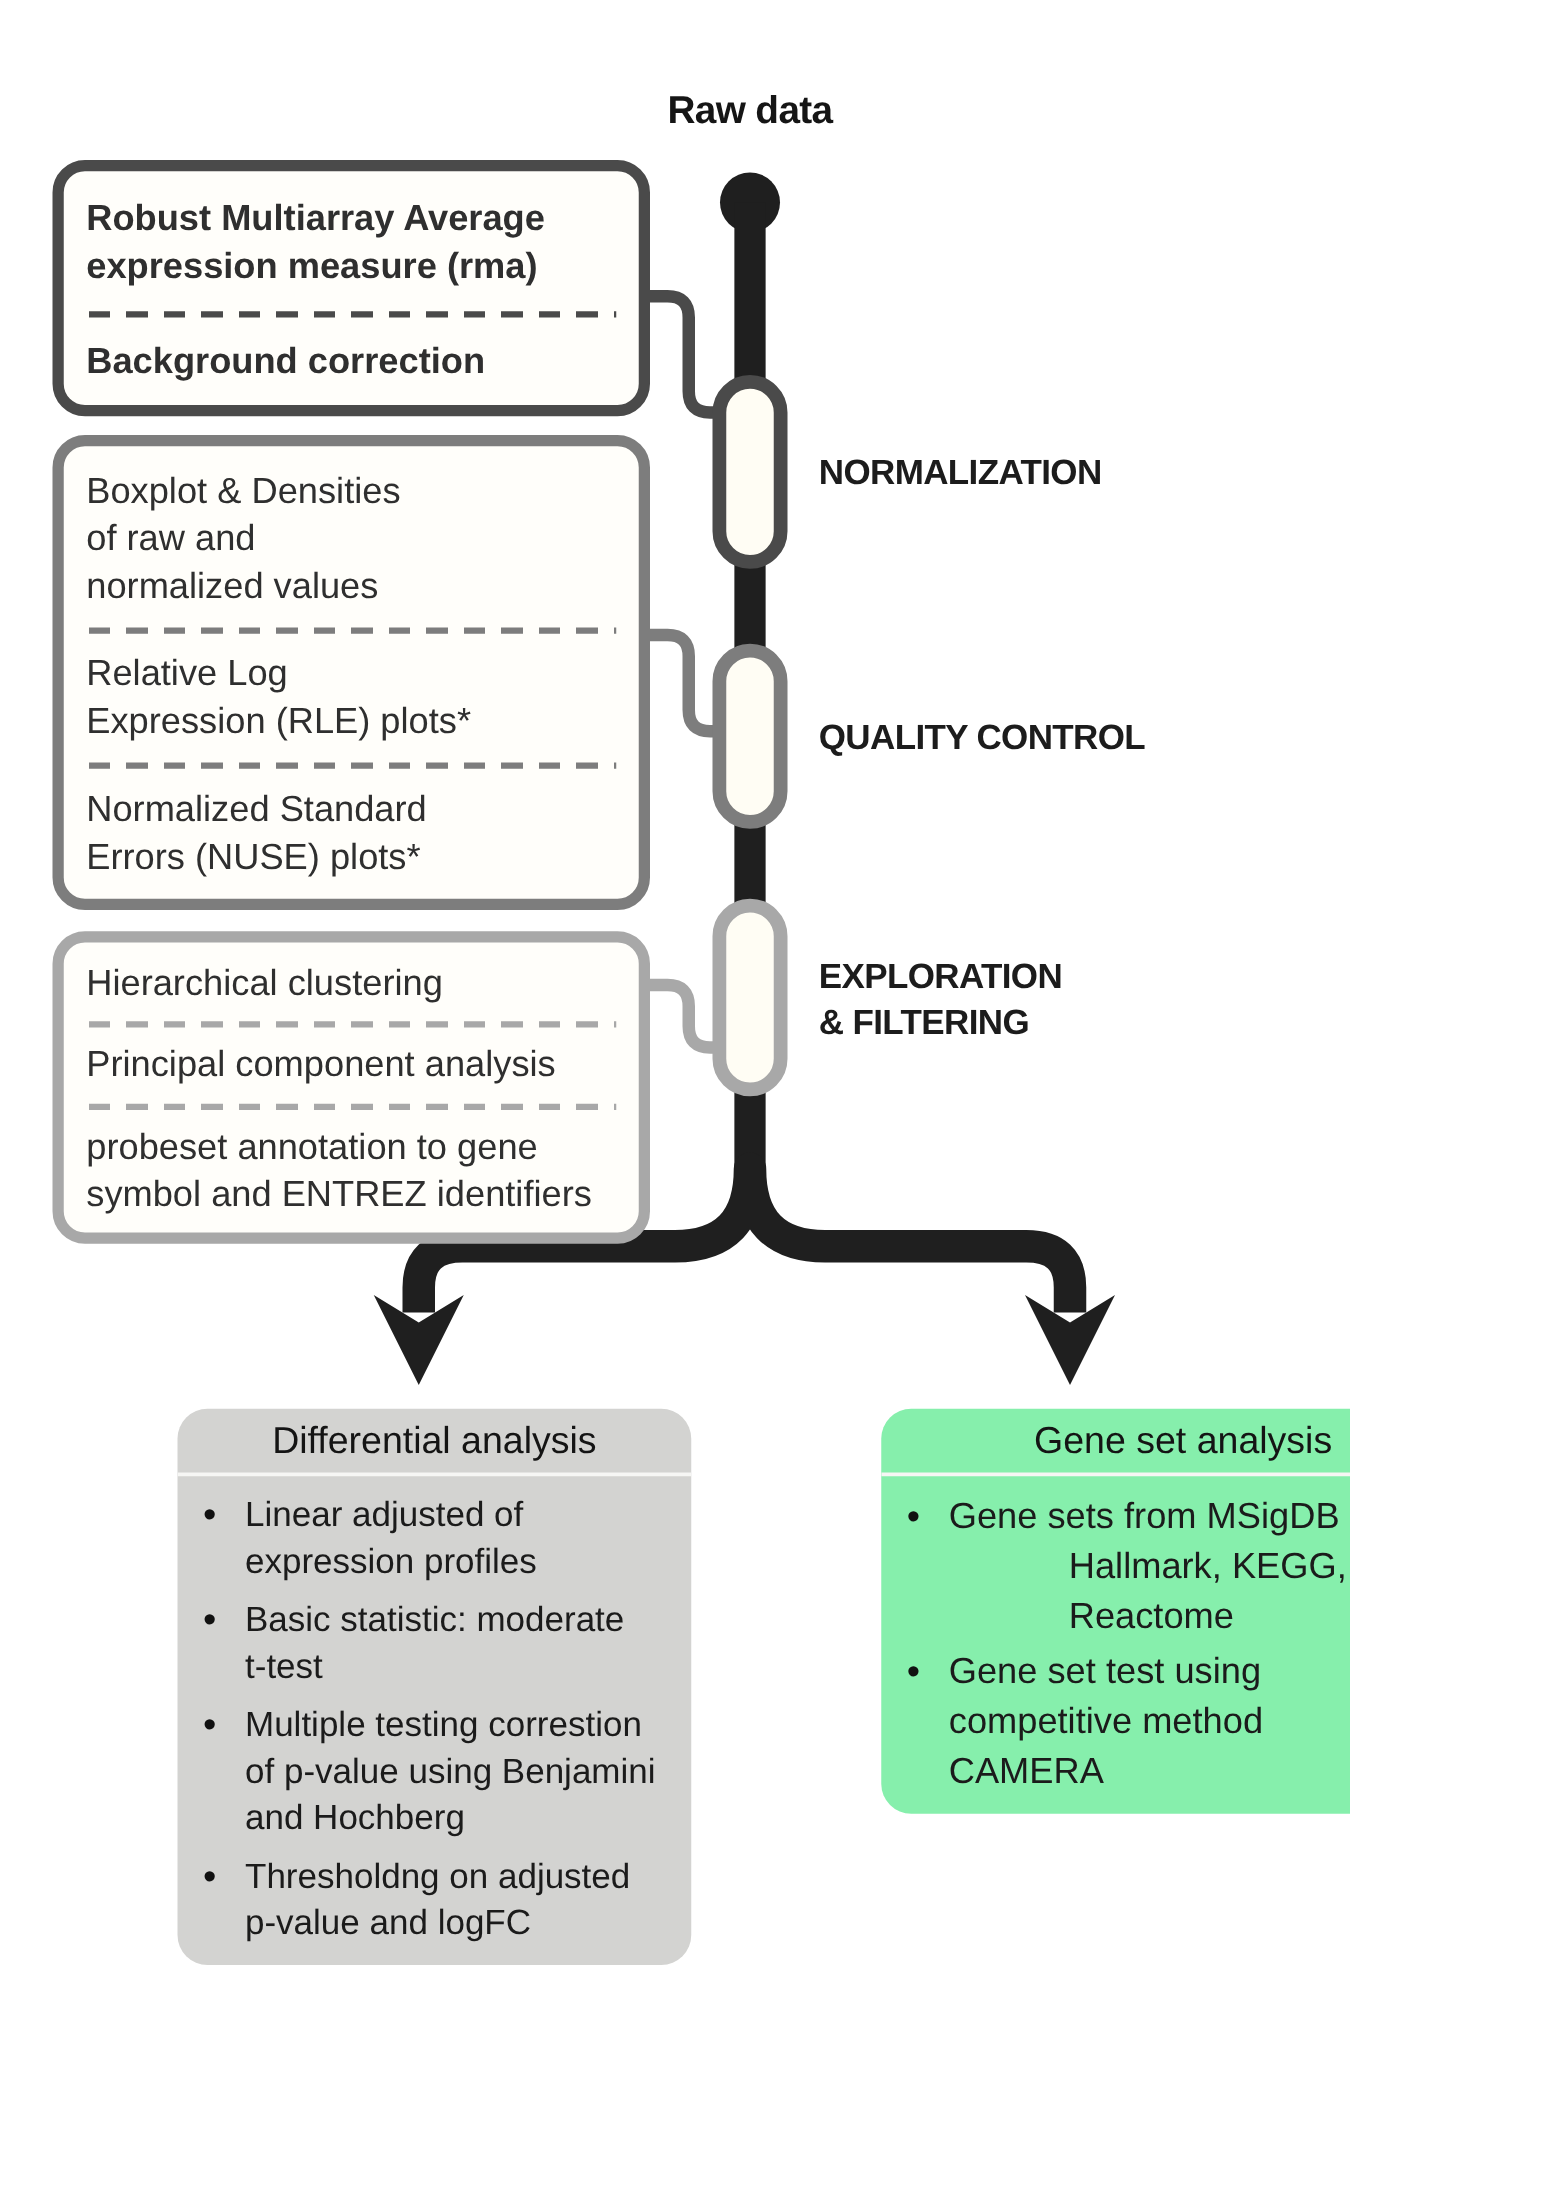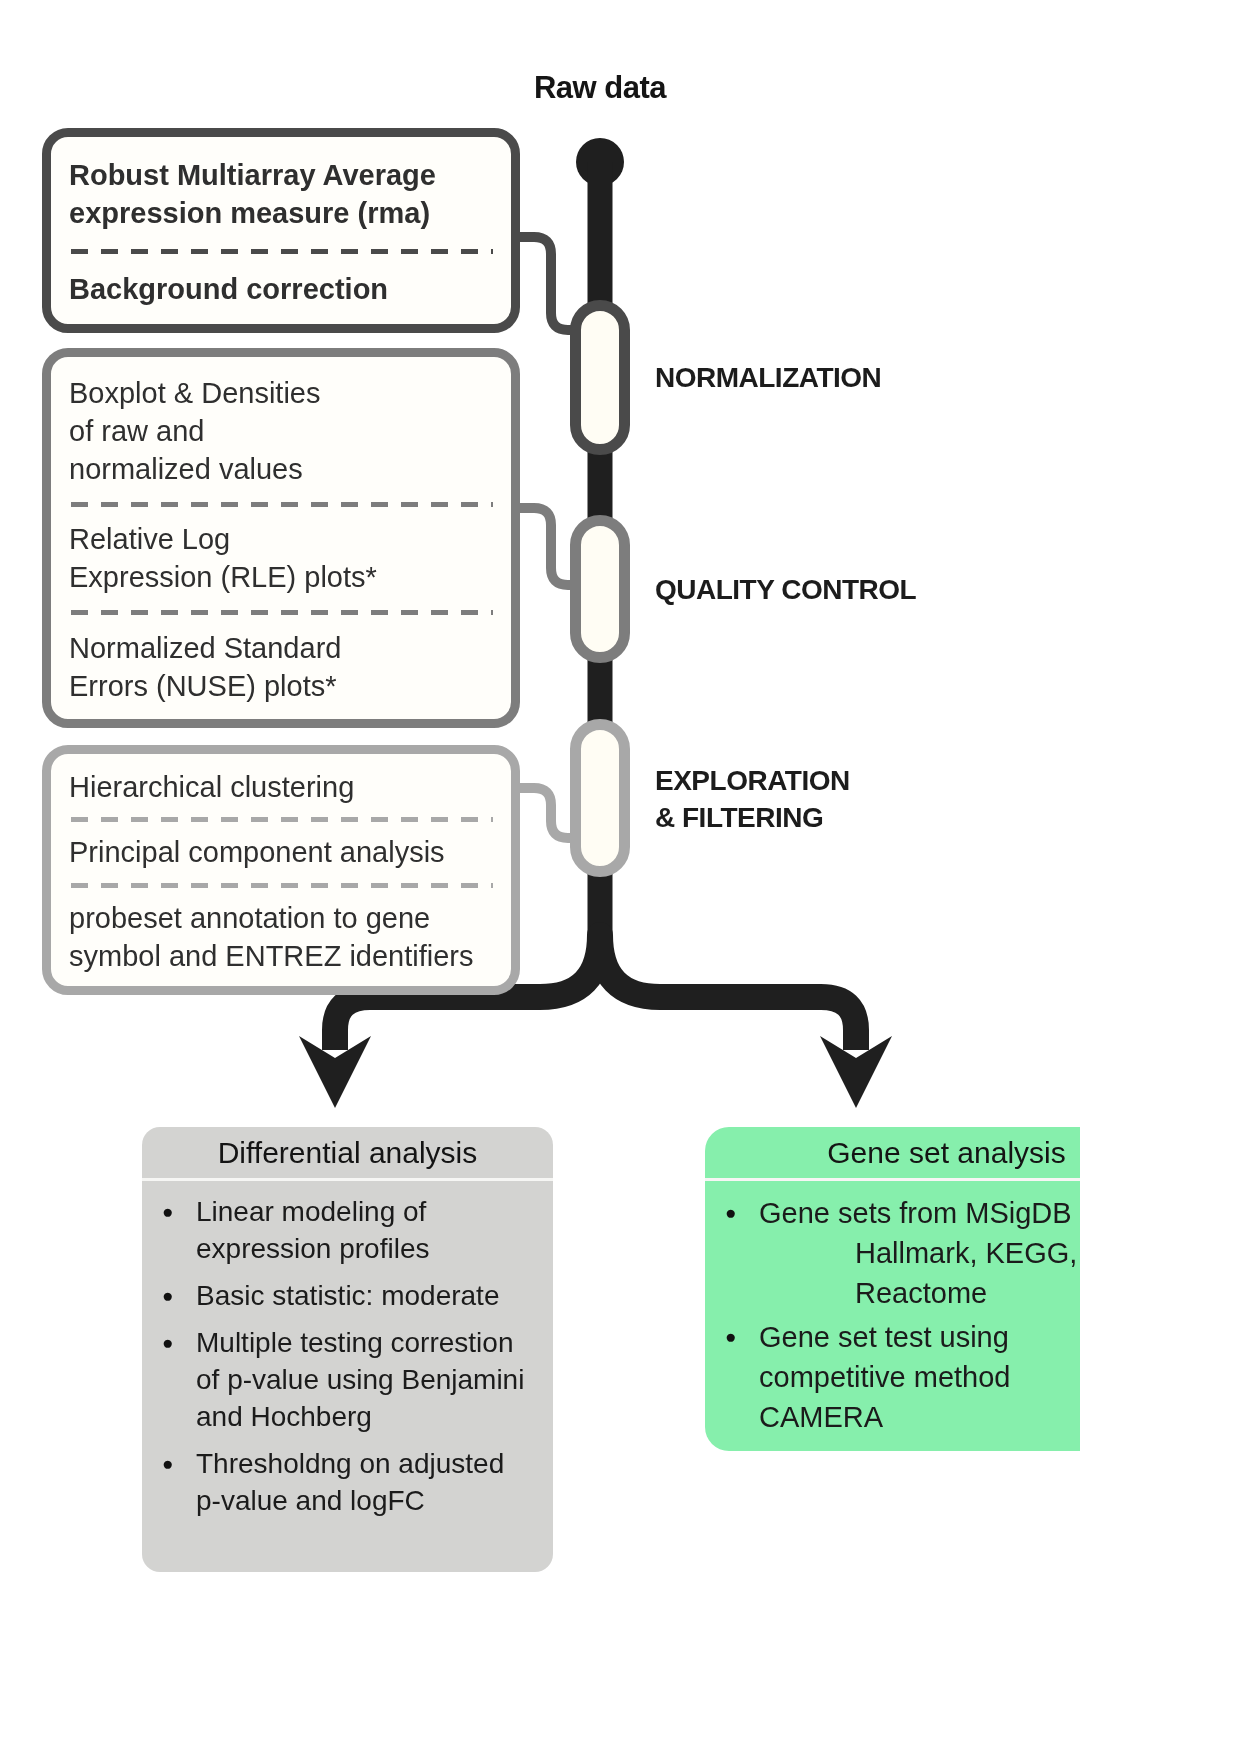--- a/index.html
+++ b/index.html
@@ -135,34 +135,35 @@
       <div class="stage-label-line">NORMALIZATION</div>
     </div>
   <div class="stage-label" id="stage-label-1">
       <div class="stage-label-line">QUALITY CONTROL</div>
     </div>
   <div class="stage-label" id="stage-label-2">
       <div class="stage-label-line">EXPLORATION</div>
       <div class="stage-label-line">&amp; FILTERING</div>
     </div>
 
-  <div class="branch" id="branch-0" style="background: rgb(211, 211, 209); border-radius: 18px;">
+  <div class="branch" id="branch-0" style="background: rgb(211, 211, 209);">
     <div class="branch-title">Differential analysis</div>
     <div class="branch-body">
         <div class="bullet">
           <div class="dot">●</div>
           <div class="lines">
-            <div class="">Linear modeling of</div>
+            <div class="">Linear adjusted of</div>
             <div class="">expression profiles</div>
           </div>
         </div>
         <div class="bullet">
           <div class="dot">●</div>
           <div class="lines">
             <div class="">Basic statistic: moderate</div>
+            <div class="">t-test</div>
           </div>
         </div>
         <div class="bullet">
           <div class="dot">●</div>
           <div class="lines">
             <div class="">Multiple testing correstion</div>
             <div class="">of p-value using Benjamini</div>
             <div class="">and Hochberg</div>
           </div>
         </div>

